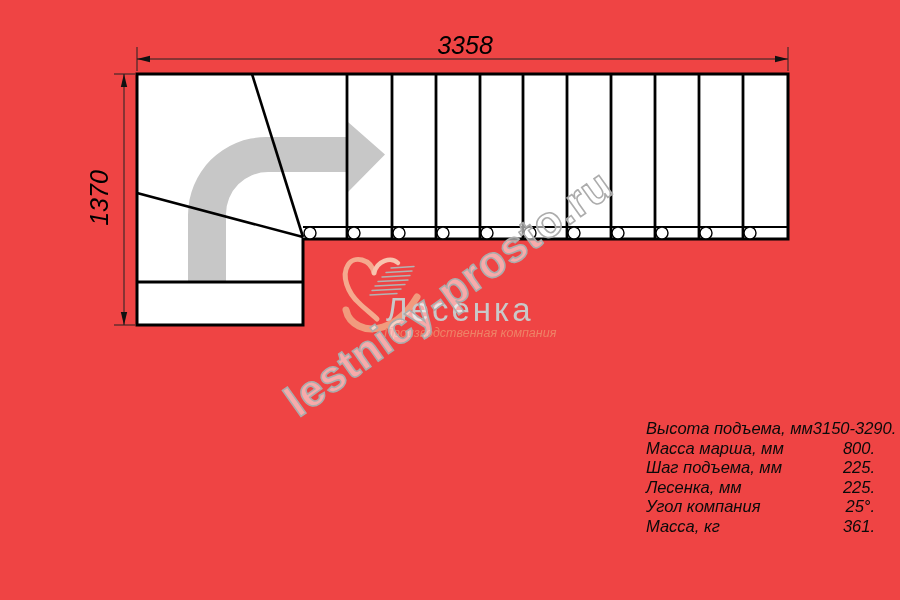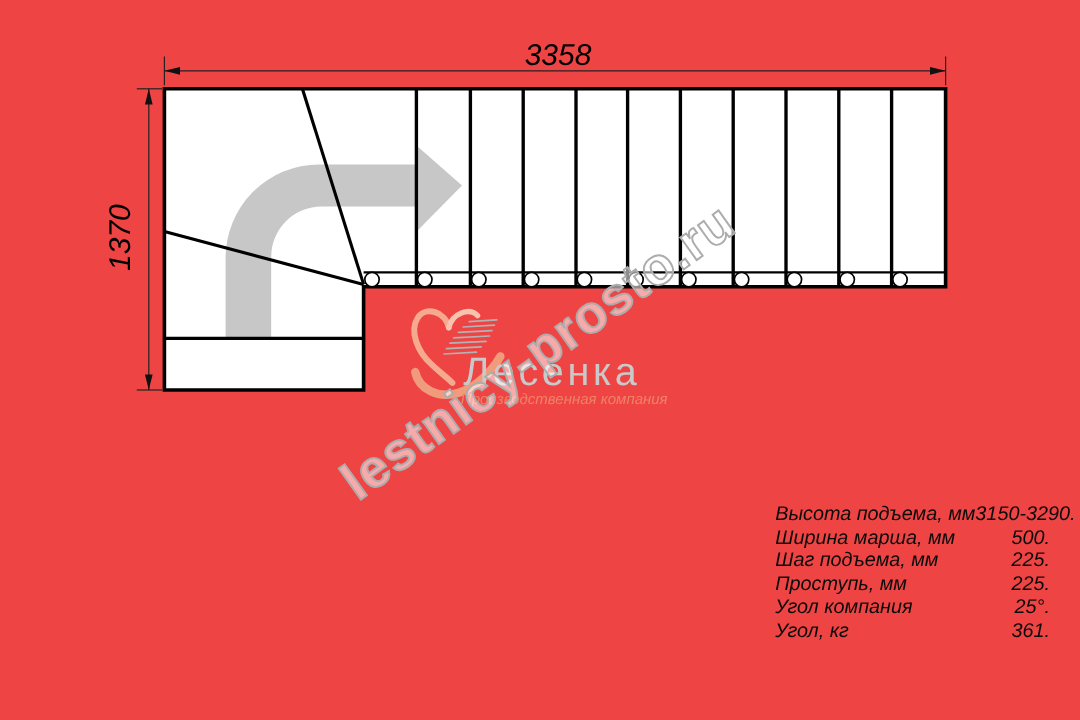--- a/index.html
+++ b/index.html
@@ -101,34 +101,34 @@
 
     <text class="watermark" x="457" y="305" text-anchor="middle" transform="rotate(-35.5 457 305)">lestnicy-prosto.ru</text>
   </svg>
 
   <div id="specs">
     <div class="spec-row">
       <span class="spec-label">Высота подъема, мм</span>
       <span class="spec-value">3150-3290.</span>
     </div>
     <div class="spec-row">
-      <span class="spec-label">Ширина марша, мм</span>
-      <span class="spec-value">500.</span>
+      <span class="spec-label">Масса марша, мм</span>
+      <span class="spec-value">800.</span>
     </div>
     <div class="spec-row">
       <span class="spec-label">Шаг подъема, мм</span>
       <span class="spec-value">225.</span>
     </div>
     <div class="spec-row">
-      <span class="spec-label">Проступь, мм</span>
+      <span class="spec-label">Лесенка, мм</span>
       <span class="spec-value">225.</span>
     </div>
     <div class="spec-row">
       <span class="spec-label">Угол компания</span>
       <span class="spec-value">25°.</span>
     </div>
     <div class="spec-row">
-      <span class="spec-label">Угол, кг</span>
+      <span class="spec-label">Масса, кг</span>
       <span class="spec-value">361.</span>
     </div>
   </div>
 
 </div>
 
 </body></html>

